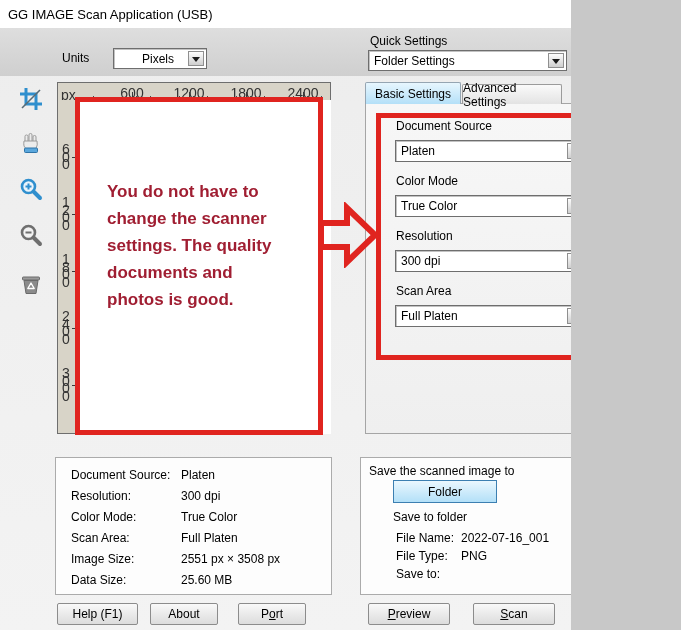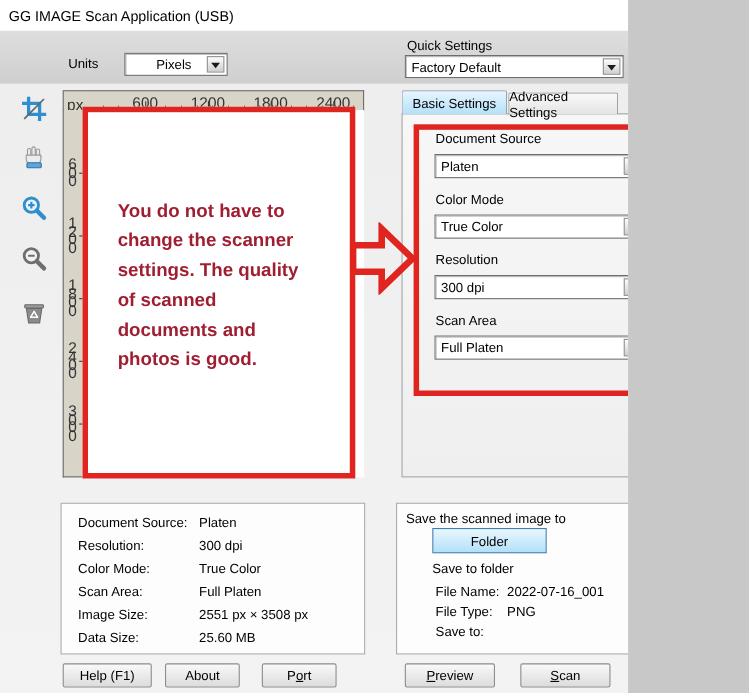--- a/index.html
+++ b/index.html
@@ -85,21 +85,21 @@
   <div class="band">
     <span class="lbl" style="left:62px; top:23px;">Units</span>
     <div class="combo" style="left:113px; top:20px; width:94px; height:21px;padding-left:28px;">
       <span>Pixels</span>
       <span class="arrow-btn">
           <span class="tri"></span>
         </span>
     </div>
     <span class="lbl" style="left:370px; top:6px;">Quick Settings</span>
     <div class="combo" style="left:368px; top:22px; width:199px; height:21px;">
-      <span>Factory Default</span>
+      <span>Folder Settings</span>
       <span class="arrow-btn">
           <span class="tri"></span>
         </span>
     </div>
     <div class="btn disabled" style="left:580px; top:21px; width:86px; height:23px;">Save</div>
   </div>
 
   <div class="tool" style="top:86px;">
     <svg width="24" height="24" viewBox="0 0 24 24">
       <path d="M7 1 V17 H23" fill="none" stroke="#2f8fce" stroke-width="3"></path>
@@ -166,21 +166,20 @@
     <span class="major-v" style="top:285px;"></span>
     <span class="ticks"></span>
   </div>
 
   <div class="preview"></div>
   <div class="red-rect rect-preview">
     <div class="annot-text">
       <div>You do not have to</div>
       <div>change the scanner</div>
       <div>settings. The quality</div>
-      <div>of scanned</div>
       <div>documents and</div>
       <div>photos is good.</div>
     </div>
   </div>
   <div class="annot-arrow">
     <svg width="62" height="66" viewBox="0 0 62 66">
       <polygon points="3,21 29,21 29,6 57,33 29,60 29,45 3,45" fill="none" stroke="#e0241f" stroke-width="6" stroke-linejoin="miter"></polygon>
     </svg>
   </div>
 

